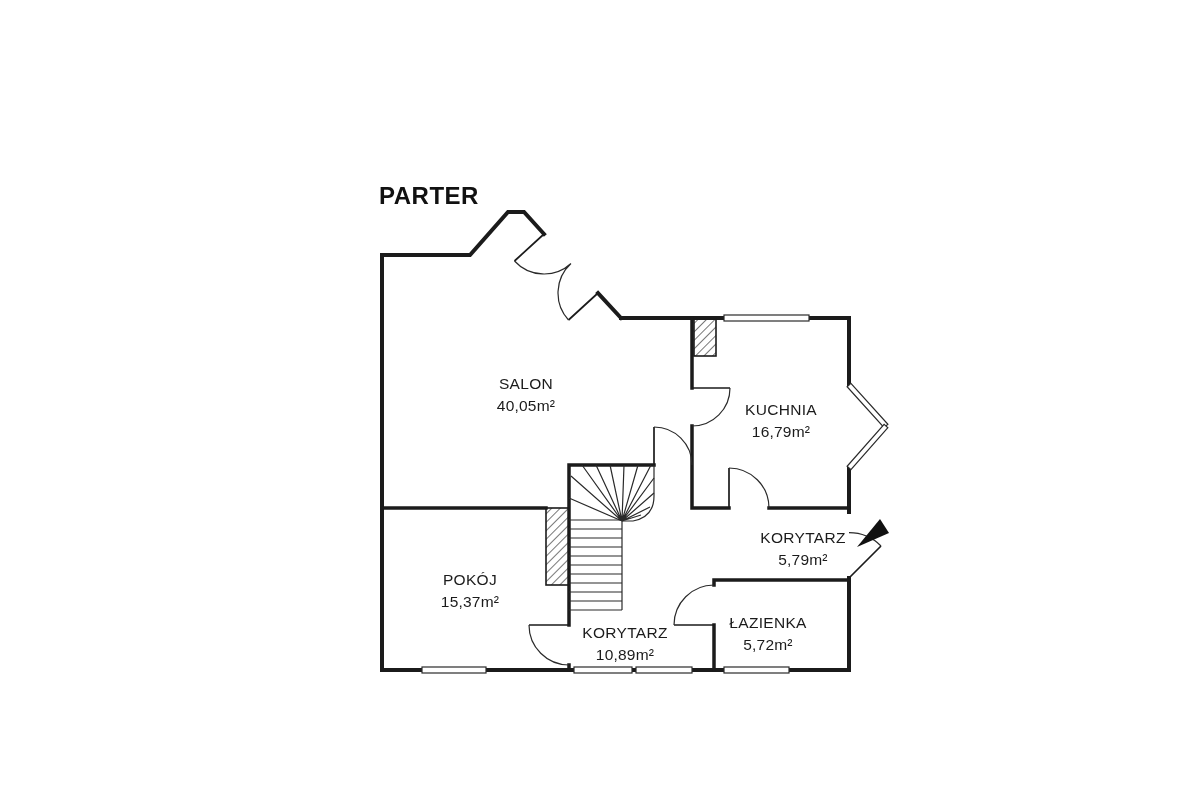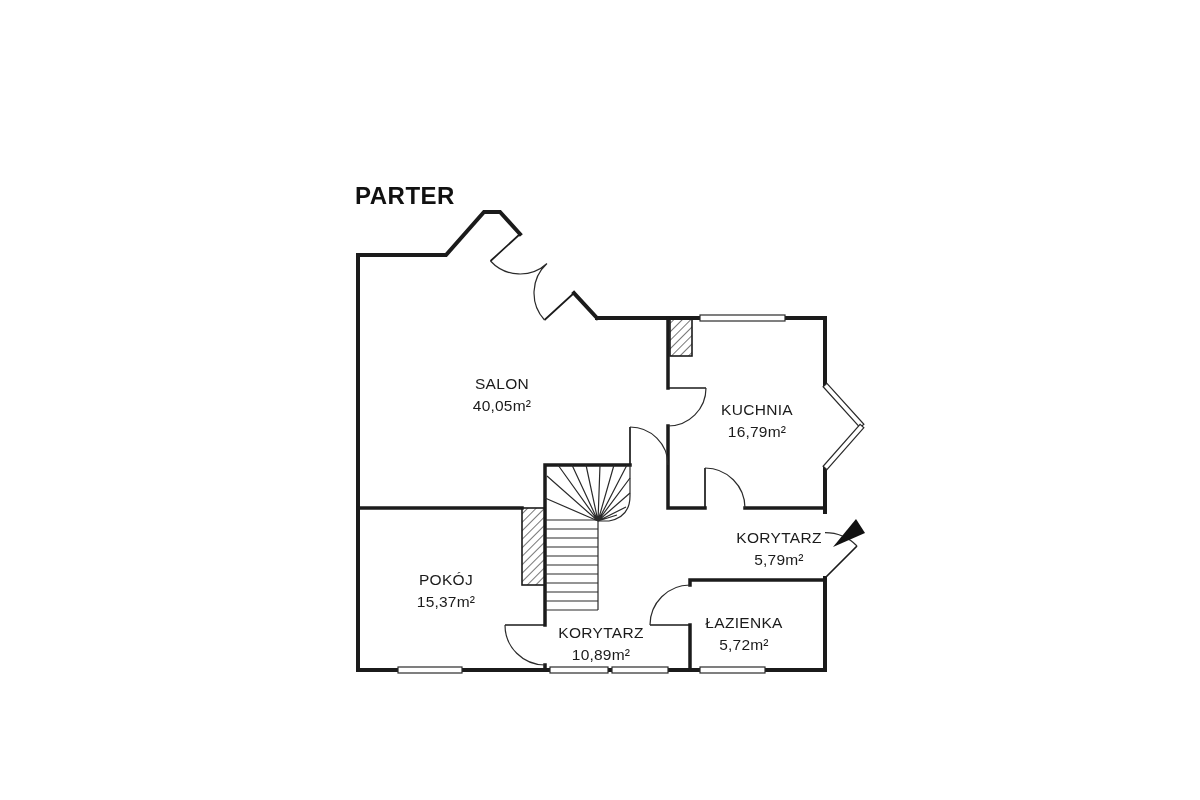--- a/index.html
+++ b/index.html
@@ -1,17 +1,17 @@
 <!DOCTYPE html>
 <html><head>
 <meta charset="utf-8">
 <style>
   html,body{margin:0;padding:0;background:#ffffff;}
   body{width:1200px;height:800px;overflow:hidden;font-family:"Liberation Sans", sans-serif;}
-  .plan-wrap{position:relative;width:1018px;height:800px;background:#ffffff;}
+  .plan-wrap{position:relative;width:1018px;height:800px;background:#ffffff;margin-left:24px;}
   svg{display:block;}
   .room-name{font-size:15.5px;font-weight:500;fill:#1b1b1b;letter-spacing:.3px;}
   .room-area{font-size:15.5px;font-weight:400;fill:#1b1b1b;letter-spacing:.2px;}
   .plan-title{font-size:24px;font-weight:bold;fill:#111;letter-spacing:.5px;}
 </style>
 </head>
 <body>
 
 <div class="plan-wrap">
 <svg viewBox="0 0 1200 800" width="1200" height="800">

